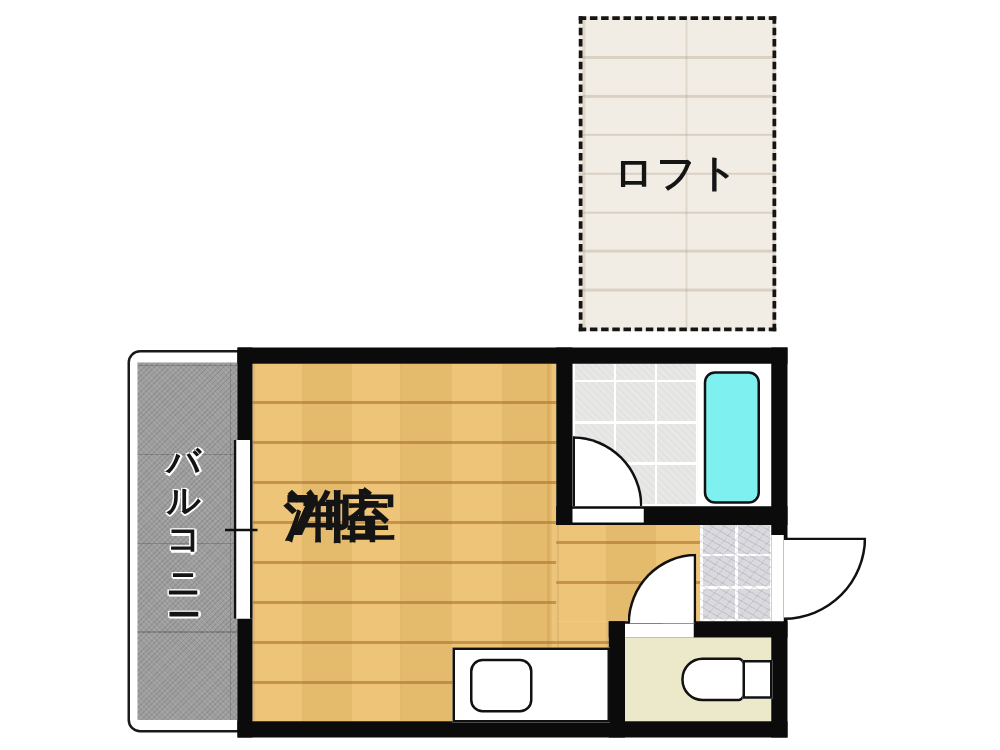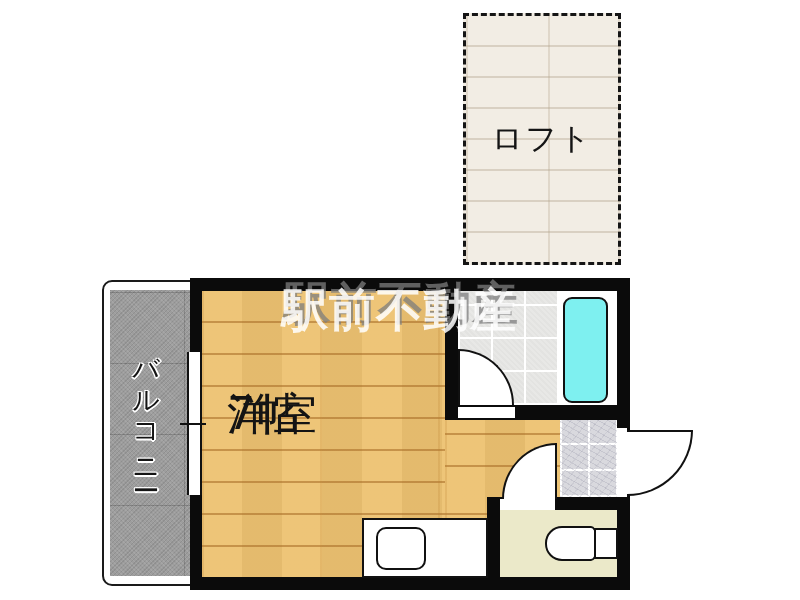--- a/index.html
+++ b/index.html
@@ -52,21 +52,21 @@
   .wall{background:#0b0b0b;z-index:2;}
   .opening{background:#fff;z-index:3;}
 
   
   .doorarc{background:#fff;z-index:3;border:2px solid #111;}
 
   
   .fixture{background:#fff;border:2px solid #111;z-index:4;}
 
   
-  .jp{color:#141414;z-index:6;font-weight:400;}
+  .jp{color:#141414;z-index:6;font-weight:700;}
   #room-label{left:227px;top:391px;width:220px;text-align:center;line-height:1.04;font-size:44px;letter-spacing:2px;}
   #loft-label{left:463px;top:118px;width:158px;text-align:center;font-size:31px;letter-spacing:2px;}
   #balcony-label{
     left:128px;top:338px;font-size:27px;letter-spacing:4px;
     writing-mode:vertical-rl;text-orientation:upright;
     text-shadow:-1px -1px 0 #fff,1px -1px 0 #fff,-1px 1px 0 #fff,1px 1px 0 #fff,0 2px 0 #fff,2px 0 0 #fff;
   }
   #watermark{
     left:282px;top:280px;z-index:8;font-size:46px;font-weight:800;letter-spacing:1px;
     color:rgba(255,255,255,.85);
@@ -121,15 +121,14 @@
 
   <div class="doorarc" style="left:458px;top:349px;width:56px;height:56px;border-radius:0 100% 0 0;border-bottom:none;"></div>
   <div class="doorarc" style="left:502px;top:443px;width:55px;height:56px;border-radius:100% 0 0 0;border-bottom:none;"></div>
   <div class="doorarc" style="left:627px;top:430px;width:66px;height:66px;border-radius:0 0 100% 0;border-left:none;border-width:2px;z-index:2;"></div>
 
   <div id="room-label" class="jp">
     <div>洋室</div>
     <div>7帖</div>
   </div>
 
-  <div id="watermark">駅前不動産</div>
 
 </div>
 
 </body></html>

